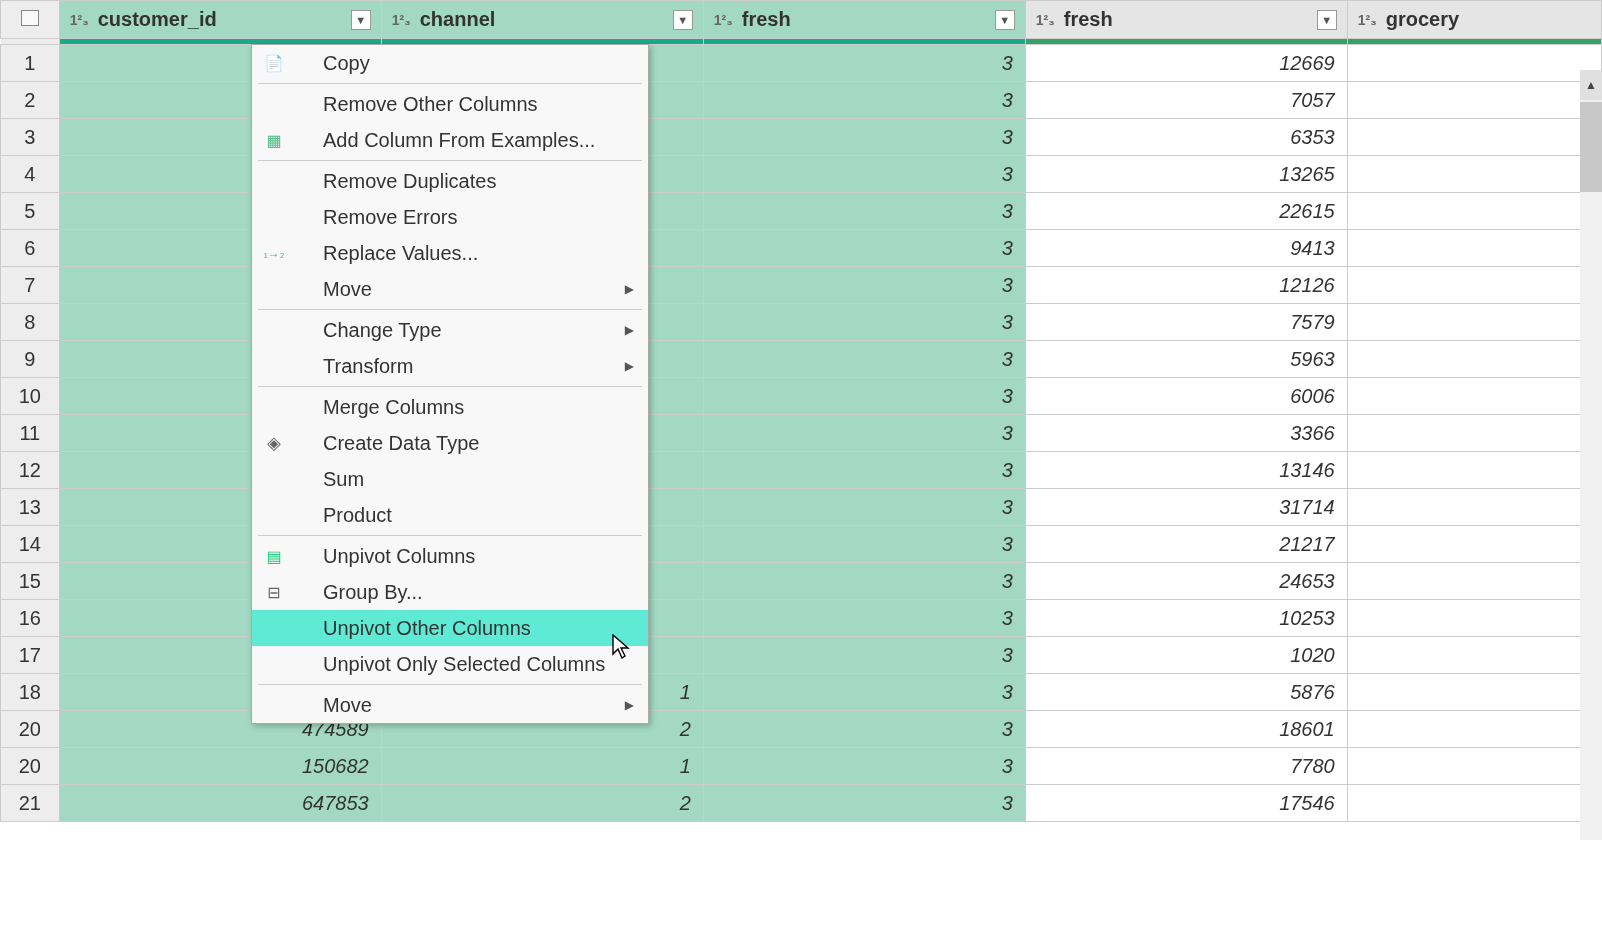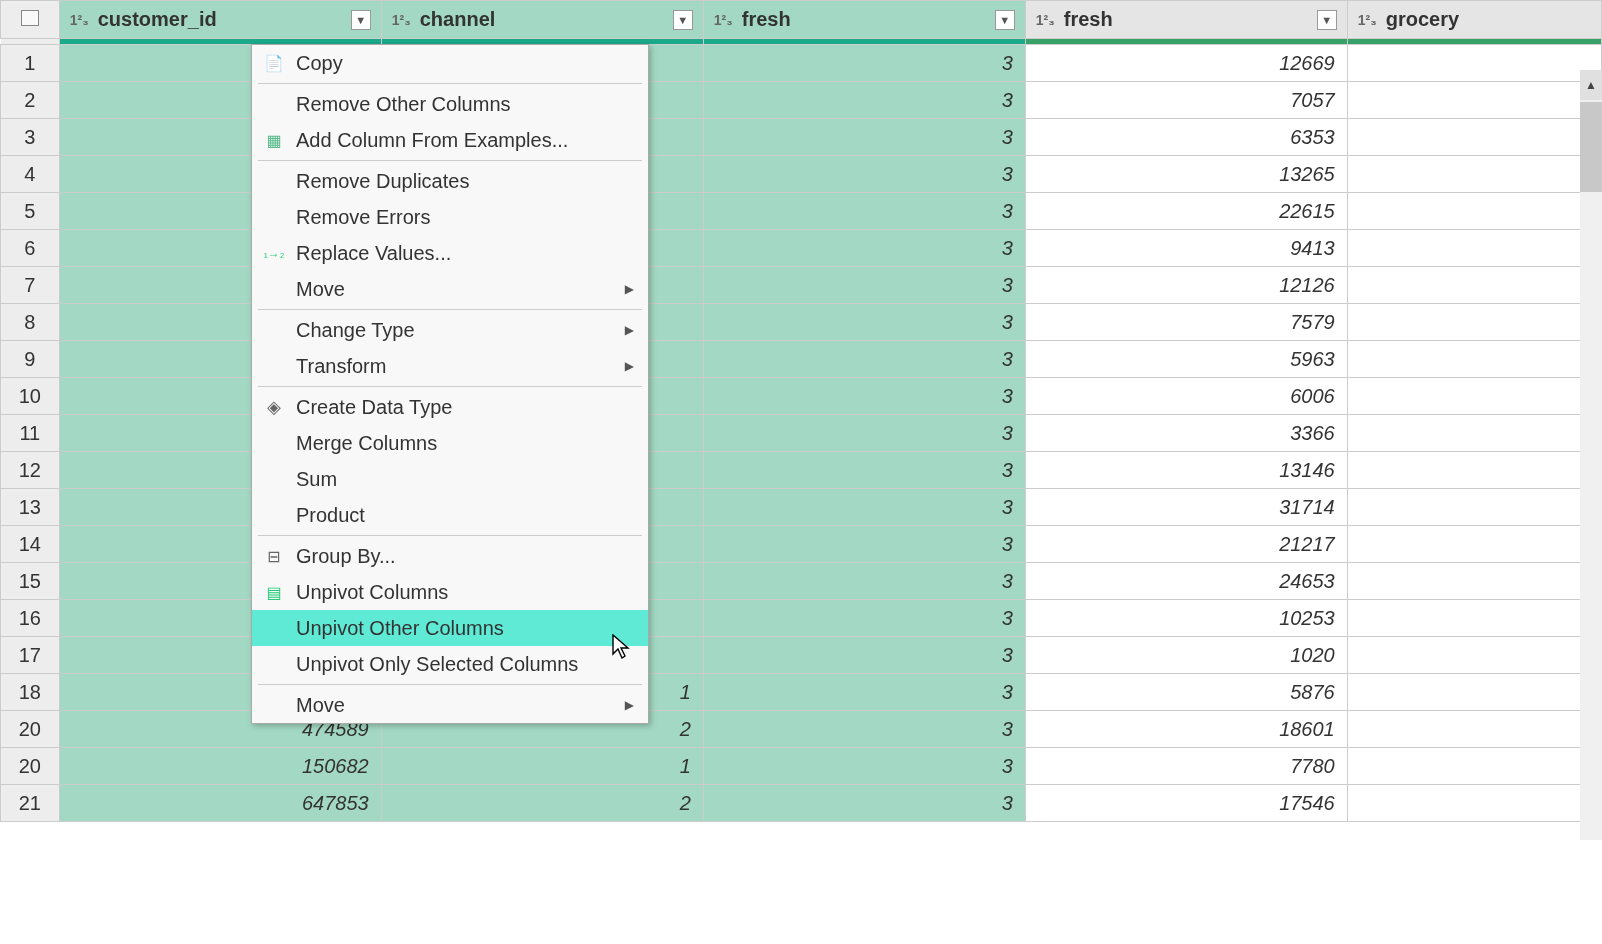--- a/index.html
+++ b/index.html
@@ -88,20 +88,21 @@
   box-shadow: 2px 2px 6px rgba(0,0,0,0.25);
   z-index: 100;
   font-size: 20px;
 }
 .menu-item {
   display: flex;
   align-items: center;
   height: 36px;
   padding: 0 14px 0 0;
   cursor: pointer;
+  gap: 27px;
 }
 .menu-item.highlight { background: #5eead4; }
 .menu-icon {
   width: 44px;
   display: flex;
   align-items: center;
   justify-content: center;
   font-size: 16px;
 }
 .menu-label { flex: 1; }
@@ -419,43 +420,43 @@
     <span class="menu-label">Change Type</span>
     <span class="menu-submenu-arrow">▶</span>
   </div>
   <div class="menu-item">
     <span class="menu-icon"></span>
     <span class="menu-label">Transform</span>
     <span class="menu-submenu-arrow">▶</span>
   </div>
   <div class="menu-sep"></div>
   <div class="menu-item">
+    <span class="menu-icon"></span>
+    <span class="menu-label">Merge Columns</span>
+  </div>
+  <div class="menu-item">
     <span class="menu-icon icon-layers"></span>
     <span class="menu-label">Create Data Type</span>
   </div>
   <div class="menu-item">
     <span class="menu-icon"></span>
-    <span class="menu-label">Merge Columns</span>
-  </div>
-  <div class="menu-item">
-    <span class="menu-icon"></span>
     <span class="menu-label">Sum</span>
   </div>
   <div class="menu-item">
     <span class="menu-icon"></span>
     <span class="menu-label">Product</span>
   </div>
   <div class="menu-sep"></div>
+  <div class="menu-item">
+    <span class="menu-icon icon-unpivot"></span>
+    <span class="menu-label">Unpivot Columns</span>
+  </div>
   <div class="menu-item">
     <span class="menu-icon icon-group"></span>
     <span class="menu-label">Group By...</span>
-  </div>
-  <div class="menu-item">
-    <span class="menu-icon icon-unpivot"></span>
-    <span class="menu-label">Unpivot Columns</span>
   </div>
   <div class="menu-item highlight">
     <span class="menu-icon"></span>
     <span class="menu-label">Unpivot Other Columns</span>
   </div>
   <div class="menu-item">
     <span class="menu-icon"></span>
     <span class="menu-label">Unpivot Only Selected Columns</span>
   </div>
   <div class="menu-sep"></div>

